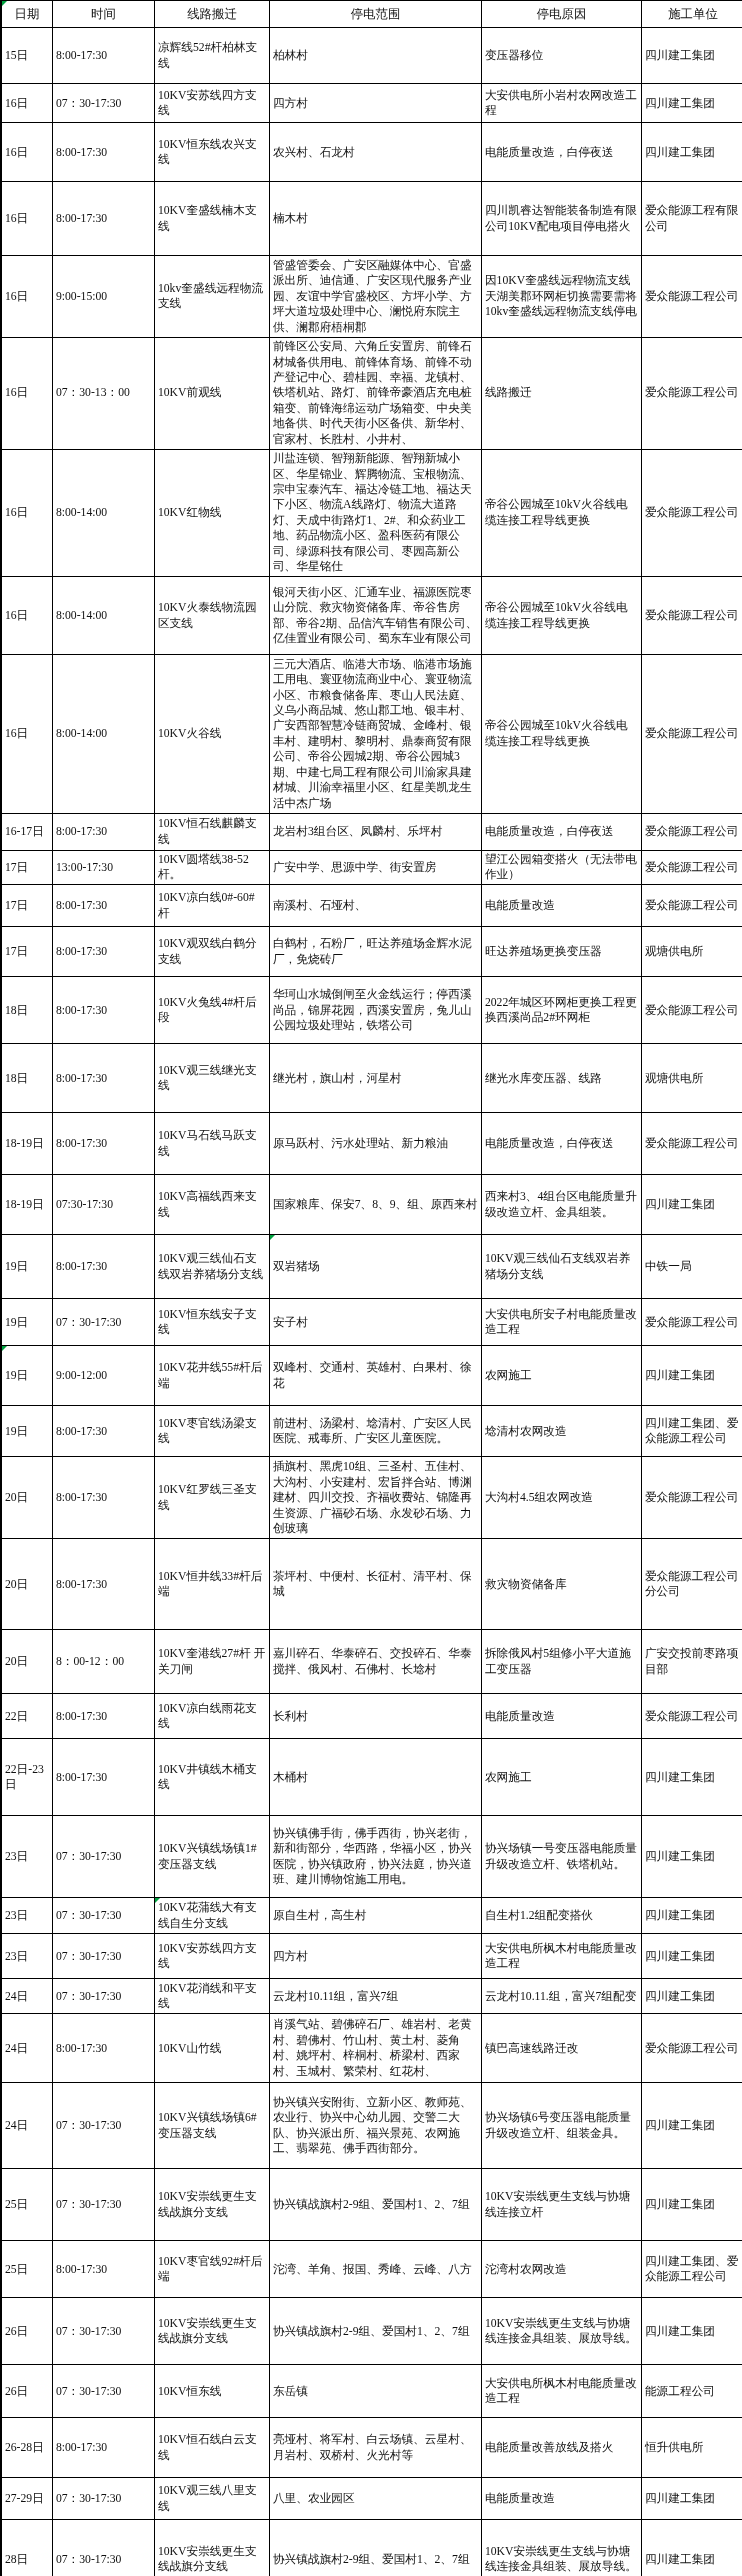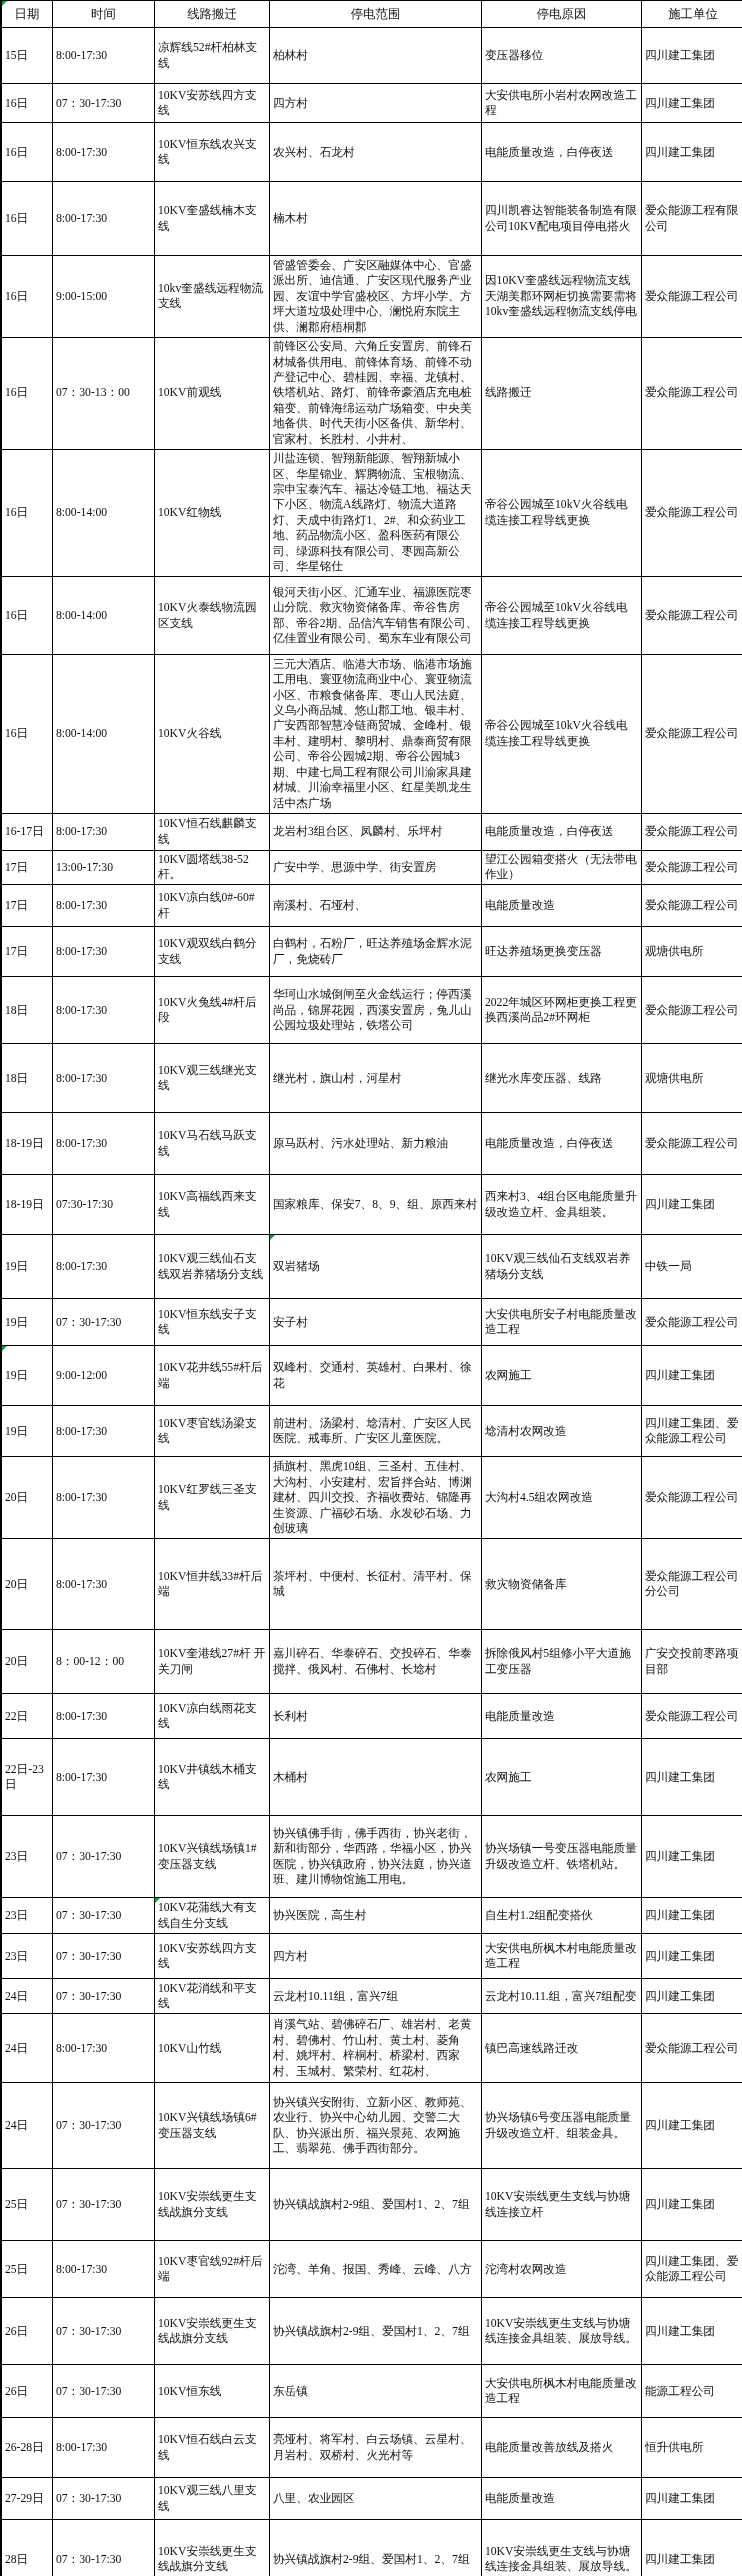--- a/index.html
+++ b/index.html
@@ -287,21 +287,21 @@
           <td class="">07：30-17:30</td>
           <td class="">10KV兴镇线场镇1#变压器支线</td>
           <td class="">协兴镇佛手街，佛手西街，协兴老街，新和街部分，华西路，华福小区，协兴医院，协兴镇政府，协兴法庭，协兴道班、建川博物馆施工用电。</td>
           <td class="">协兴场镇一号变压器电能质量升级改造立杆、铁塔机站。</td>
           <td class="">四川建工集团</td>
         </tr>
         <tr style="height: 36px;">
           <td class="c-date">23日</td>
           <td class="">07：30-17:30</td>
           <td class="">10KV花蒲线大有支线自生分支线<span class="corner"></span></td>
-          <td class="">协兴医院，高生村</td>
+          <td class="">原自生村，高生村</td>
           <td class="">自生村1.2组配变搭伙</td>
           <td class="">四川建工集团</td>
         </tr>
         <tr style="height: 45px;">
           <td class="c-date">23日</td>
           <td class="">07：30-17:30</td>
           <td class="">10KV安苏线四方支线</td>
           <td class="">四方村</td>
           <td class="">大安供电所枫木村电能质量改造工程</td>
           <td class="">四川建工集团</td>

